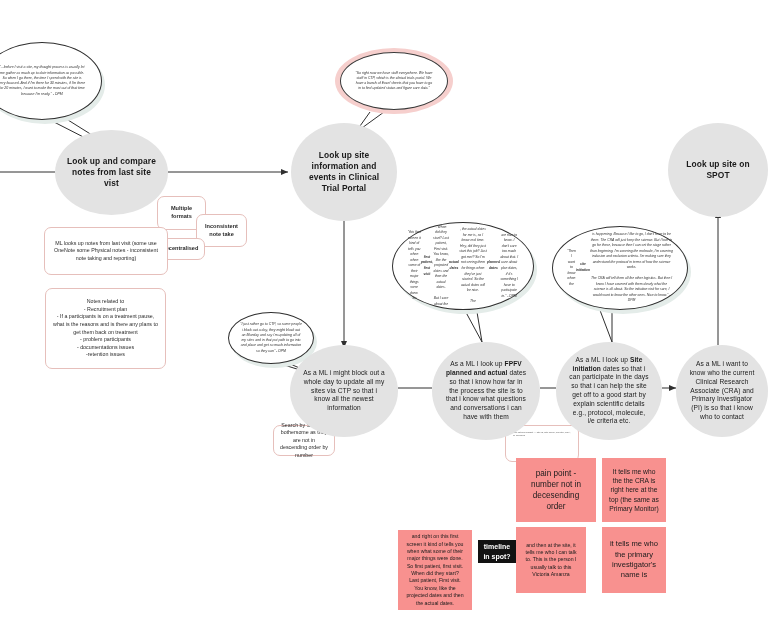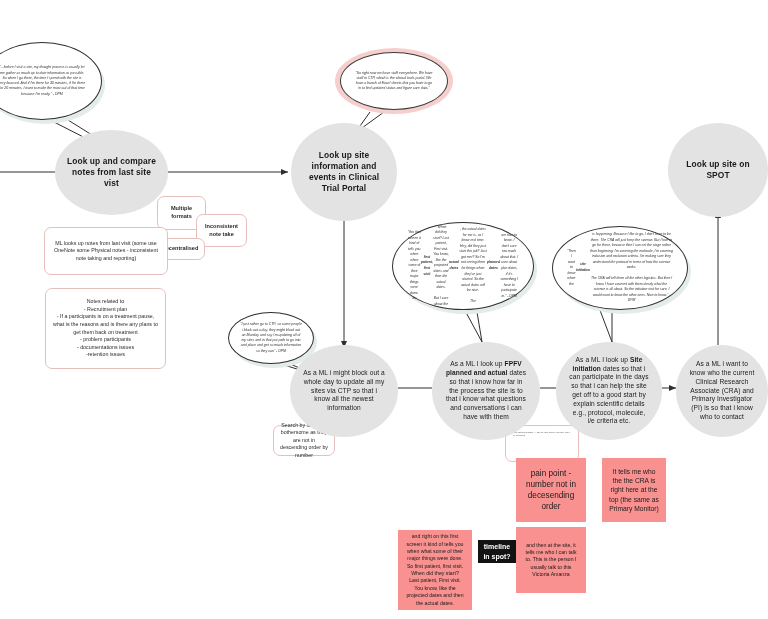--- a/index.html
+++ b/index.html
@@ -192,32 +192,35 @@
   <div class="node story" style="left:556px;top:342px;width:106px;height:98px;">
     <div class="nlabel">
       <span>As a ML I look up </span><b>Site initiation</b><span> dates so that i can participate in the days so that i can help the site get off to a good start by explain scientific details e.g., protocol, molecule, i/e criteria etc.</span>
     </div>
   </div>
 
   <div class="node story" style="left:676px;top:345px;width:92px;height:92px;">
     <div class="nlabel">As a ML i want to know who the current Clinical Research Associate (CRA) and Primary Investigator (PI) is so that i know who to contact</div>
   </div>
 
-  <div class="sticky" style="left:516px;top:458px;width:70px;height:64px;">
+  <div class="sticky" style="left:516px;top:458px;width:80px;height:64px;">
     <div class="stext">pain point - number not in decesending order</div>
   </div>
 
   <div class="sticky" style="left:602px;top:458px;width:64px;height:64px;">
     <div class="stext" style="font-size:6.7px;">It tells me who the the CRA is right here at the top (the same as Primary Monitor)</div>
   </div>
 
   <div class="sticky small" style="left:516px;top:527px;width:70px;height:66px;">
     <div class="stext">and then at the site, it tells me who I can talk to. This is the person I usually talk to this Victoria Amanza</div>
   </div>
 
+  <div class="sticky" style="left:602px;top:527px;width:64px;height:66px;">
+    <div class="stext" style="font-size:7.6px;">it tells me who the primary investigator's name is</div>
+  </div>
 
   <div class="sticky small" style="left:398px;top:530px;width:74px;height:80px;">
     <div class="stext">and right on this first screen it kind of tells you when what some of their major things were done. So first patient, first visit. When did they start? Last patient, First visit. You know, like the projected dates and then the actual dates.</div>
   </div>
 
   <div class="blackbox" style="left:478px;top:540px;width:38px;height:23px;">
     <div class="btext">timeline in spot?</div>
   </div>
 
 </div>

